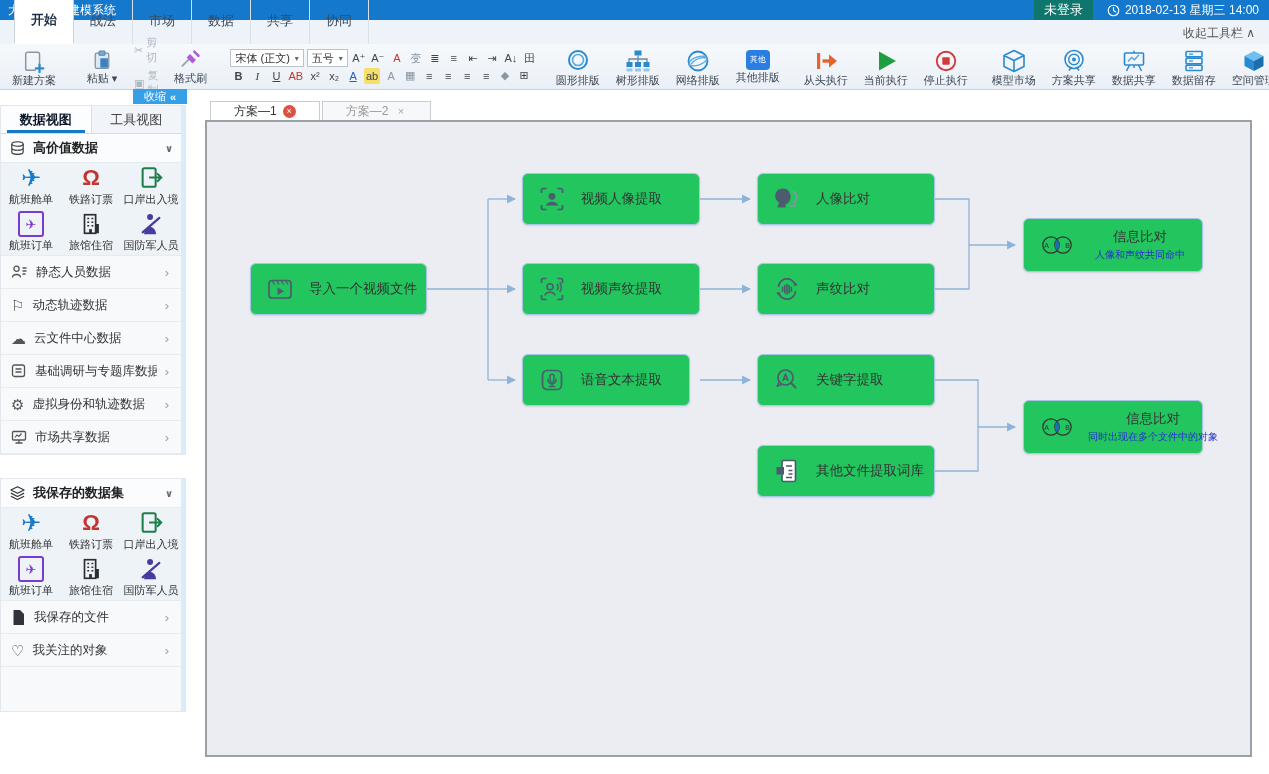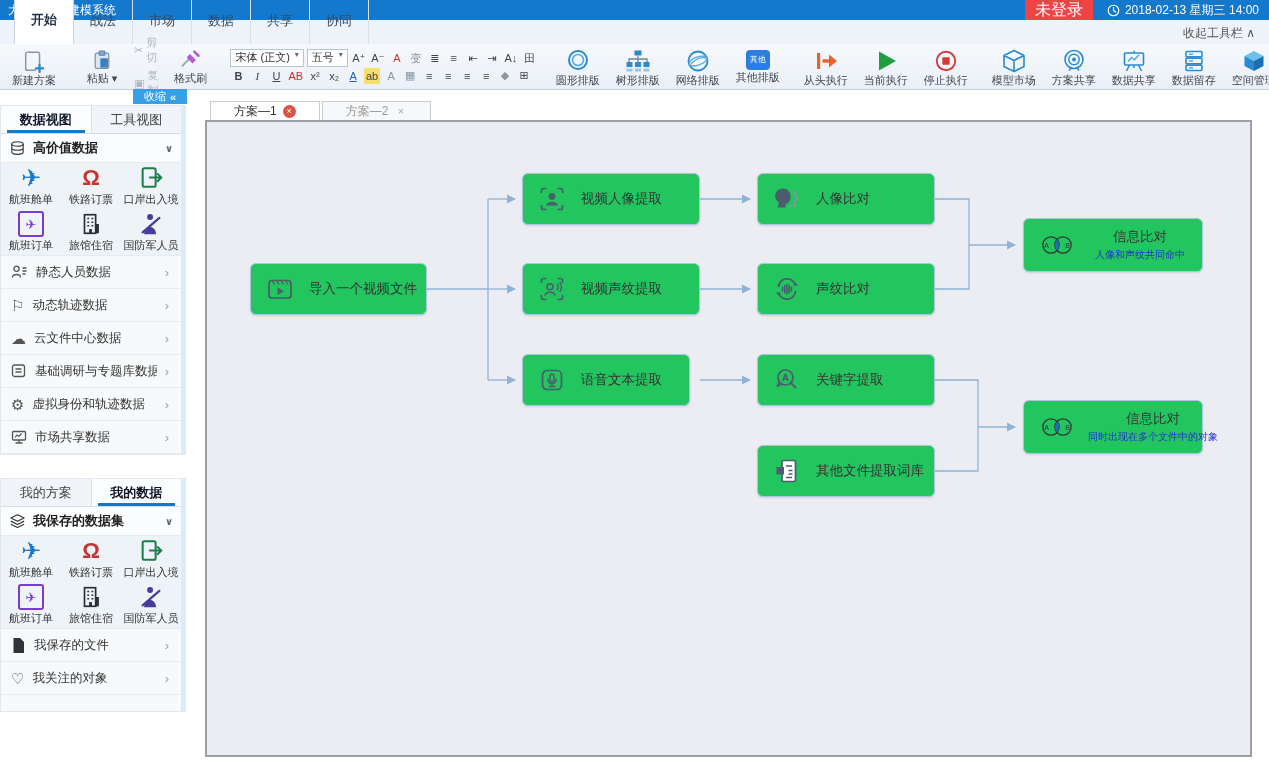--- a/index.html
+++ b/index.html
@@ -1,39 +1,39 @@
 <!DOCTYPE html>
 <html><head>
 <meta charset="utf-8">
 <style>
   html,body{margin:0;padding:0;background:#fff;}
   .app{position:relative;width:1269px;height:774px;font-family:"Liberation Sans","DejaVu Sans",sans-serif;overflow:hidden;background:#fff;-webkit-font-smoothing:antialiased;}
   
   .titlebar{position:absolute;left:0;top:0;width:100%;height:20px;background:#1478cd;display:flex;align-items:center;color:#fff;font-size:12px;}
   .titlebar .t{margin-left:8px;}
   .titlebar .sp{flex:1;}
-  .badge{background:#ef4444;color:#fff;padding:1px 10px;height:18px;line-height:18px;font-size:16px;}
+  .badge{background:#0f766e;color:#fff;padding:1px 10px;height:18px;line-height:18px;font-size:13px;}
   .clock{display:flex;align-items:center;gap:5px;margin:0 10px 0 14px;}
   
   .tabrow{position:absolute;left:0;top:20px;width:100%;height:24px;background:#eef3f9;border-bottom:1px solid #d3dde7;display:flex;align-items:flex-end;}
   .rtab{height:22px;line-height:22px;padding:12px 16px;font-size:13px;color:#3a4a5a;border-right:1px solid #d8e0e8;cursor:default;}
   .rtab:first-child{margin-left:14px;}
   .rtab.active{background:#fff;border:1px solid #c9d4e0;border-bottom:1px solid #fff;font-weight:bold;color:#1f2f45;}
   .collapse-tools{margin-left:auto;margin-right:14px;font-size:12px;color:#555;height:22px;line-height:22px;}
   
   .ribbon{position:absolute;left:0;top:44px;width:100%;height:46px;background:linear-gradient(#f6f9fc,#eaf0f7);border-bottom:1px solid #c9d3dd;display:flex;align-items:stretch;padding:2px 4px;box-sizing:border-box;}
   .rsep{width:1px;background:#d5dde5;margin:3px 4px;}
   .rbig{display:flex;flex-direction:column;align-items:center;justify-content:space-between;padding:3px 7px 2px;min-width:46px;}
   .rbig .lbl{font-size:11px;color:#3f4752;white-space:nowrap;}
   .rbig .ic{height:24px;display:flex;align-items:center;justify-content:center;}
   .clipcol{display:flex;flex-direction:column;justify-content:center;gap:3px;padding:0 2px;}
   .smallbtn{display:flex;align-items:center;gap:3px;font-size:11px;color:#b0b8c0;}
   .fontgrp{display:flex;flex-direction:column;justify-content:space-between;padding:3px 2px;}
   .frow{display:flex;align-items:center;gap:3px;height:18px;}
-  .fsel{border:1px solid #b9c4cf;background:#fff;height:16px;display:flex;align-items:flex-start;gap:5px;padding:0 4px;font-size:11px;color:#333;white-space:nowrap;}
+  .fsel{border:1px solid #b9c4cf;background:#fff;height:16px;display:flex;align-items:center;gap:5px;padding:0 4px;font-size:11px;color:#333;white-space:nowrap;}
   .fsel .car{font-size:8px;color:#667;}
   .mi{min-width:14px;height:16px;display:flex;align-items:center;justify-content:center;font-size:11px;color:#444;padding:0 1px;white-space:nowrap;}
   .mi.b{font-weight:bold;} .mi.i{font-style:italic;font-family:"Liberation Serif",serif;} .mi.u{text-decoration:underline;}
   .mi.red{color:#c0392b;} .mi.blue{color:#1f5fbf;text-decoration:underline;} .mi.hl{background:#f4e06a;border-radius:2px;} .mi.dim{color:#8a96a2;}
   .badge-other{width:24px;height:20px;background:#2a7de1;border-radius:4px;color:#fff;font-size:8px;display:flex;align-items:center;justify-content:center;}
   
   .collapse-btn{position:absolute;left:133px;top:89px;width:54px;height:15px;background:#35a0e8;color:#fff;font-size:11px;display:flex;align-items:center;justify-content:center;gap:4px;}
   .panel{position:absolute;left:0;width:186px;background:#f7f9fb;border:1px solid #e2e8ee;border-right:5px solid #d9ecf8;box-sizing:border-box;}
   .panel-top{top:105px;height:350px;}
   .panel-bot{top:478px;height:234px;}
@@ -422,24 +422,20 @@
           <rect x="1.5" y="2.5" width="13" height="8.5" rx="1" fill="none" stroke="#555" stroke-width="1.3"></rect>
           <path d="M8 11 v2.5 M4.5 14 h7" stroke="#555" stroke-width="1.3"></path>
           <path d="M4 8.5 l2 -2.5 2 1.5 2.5 -3" fill="none" stroke="#555" stroke-width="1.2"></path>
         </svg>
       <span class="clbl">市场共享数据</span>
         <span class="rch">›</span>
     </div>
   </div>
 
   <div class="panel panel-bot">
-    <div class="ptabs">
-      <div class="ptab">我的方案</div>
-      <div class="ptab active">我的数据</div>
-    </div>
     <div class="phead">
       <svg class="oic" width="17" height="17" viewBox="0 0 18 18">
           <path d="M9 1.8 L16 5.3 9 8.8 2 5.3 Z" fill="none" stroke="#333" stroke-width="1.2" stroke-linejoin="round"></path>
           <path d="M2 8.6 L9 12.1 16 8.6 M2 11.9 L9 15.4 16 11.9" fill="none" stroke="#333" stroke-width="1.2" stroke-linejoin="round"></path>
         </svg>
       <span>我保存的数据集</span>
       <span class="chev">∨</span>
     </div>
     <div class="dsgrid">
       <div class="ds">

